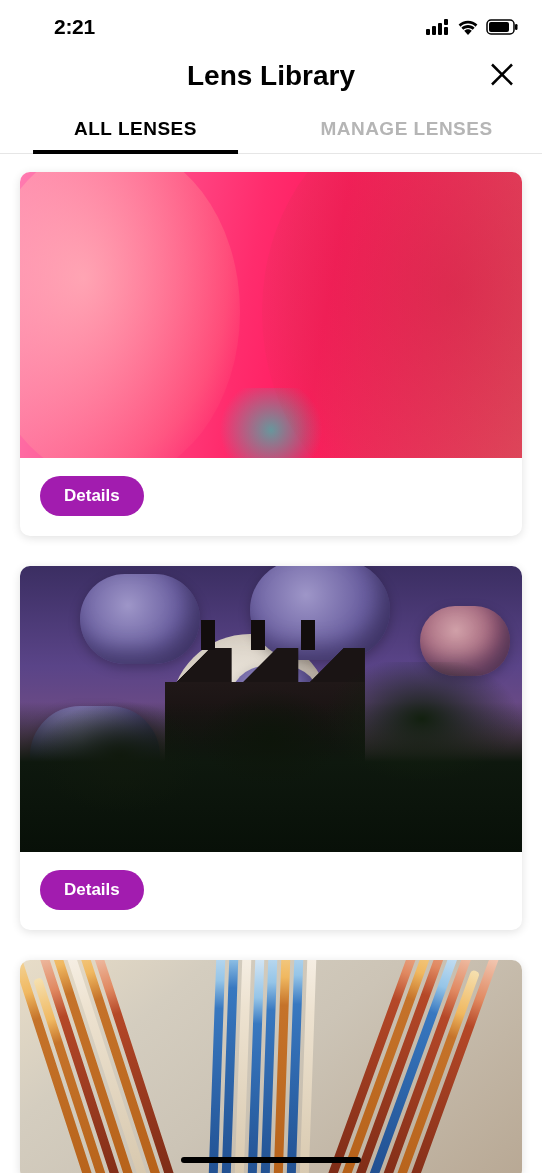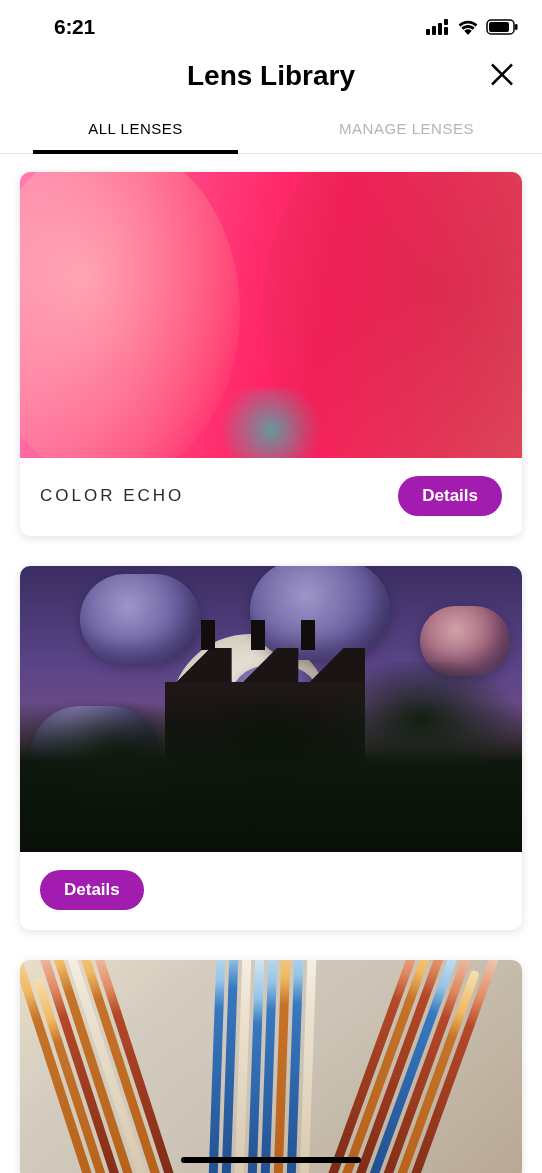--- a/index.html
+++ b/index.html
@@ -66,22 +66,22 @@
     .tabs {
       display: flex;
       border-bottom: 1px solid #e6e6e6;
       height: 50px;
     }
     .tab {
       flex: 1;
       display: flex;
       align-items: center;
       justify-content: center;
-      font-size: 15px;
-      font-weight: 400;
+      font-size: 19px;
+      font-weight: 700;
       letter-spacing: 0.5px;
       cursor: pointer;
       position: relative;
       color: #b5b5b5;
       background: none;
       border: none;
     }
     .tab.active {
       color: #000;
     }
@@ -273,21 +273,21 @@
       margin-bottom: 0;
     }
     .card.partial .card-image {
       height: 220px;
     }
   </style>
 </head>
 <body>
 
 <div class="status-bar">
-  <div class="status-time">6:21</div>
+  <div class="status-time">2:21</div>
   <div class="status-icons">
     <span class="signal-icon">
       <svg width="24" height="16" viewBox="0 0 24 16">
         <rect x="0" y="10" width="4" height="6" rx="1" fill="#000"></rect>
         <rect x="6" y="7" width="4" height="9" rx="1" fill="#000"></rect>
         <rect x="12" y="4" width="4" height="12" rx="1" fill="#000"></rect>
         <rect x="18" y="0" width="4" height="6" rx="1" fill="#000"></rect>
         <rect x="18" y="8" width="4" height="8" rx="1" fill="#000"></rect>
       </svg>
     </span>
@@ -325,21 +325,20 @@
   <button class="tab">MANAGE LENSES</button>
 </div>
 
 <div class="content">
 
   <div class="card">
     <div class="card-image img-color-echo">
       <div class="teal-splash"></div>
     </div>
     <div class="card-footer">
-      <div class="card-title">COLOR ECHO</div>
       <button class="details-btn">Details</button>
     </div>
   </div>
 
   <div class="card">
     <div class="card-image img-comic-skies">
       <div class="moon"></div>
       <div class="cloud c1"></div>
       <div class="cloud c2"></div>
       <div class="cloud c3"></div>

